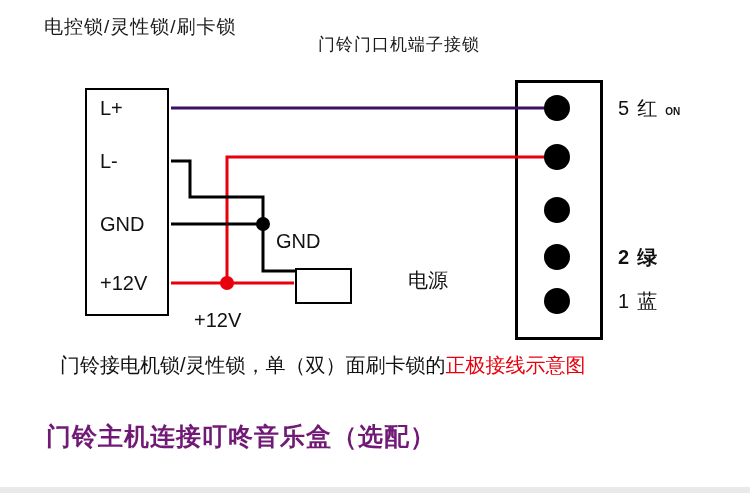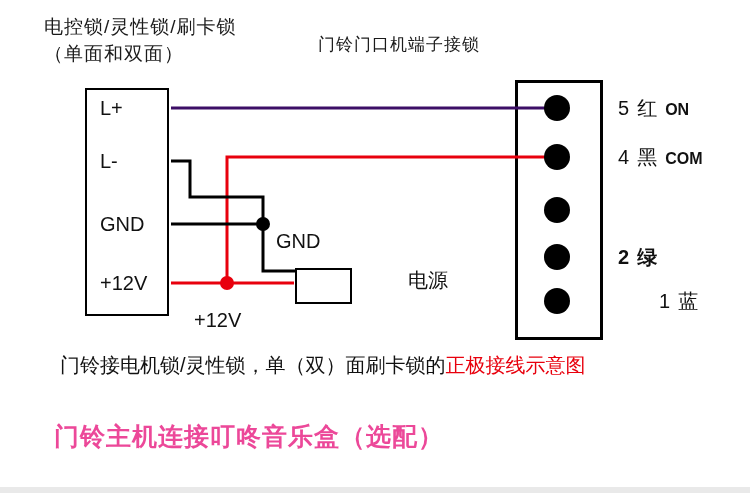--- a/index.html
+++ b/index.html
@@ -20,58 +20,54 @@
     background: #ffffff;
     border: 2px solid #000000;
   }
   #lock-box { left: 85px; top: 88px; width: 84px; height: 228px; }
   #terminal-box { left: 515px; top: 80px; width: 88px; height: 260px; border-width: 3px; }
   #power-box { left: 295px; top: 268px; width: 57px; height: 36px; }
   .pin-label { position: absolute; left: 13px; font-size: 20px; color: #111; }
   .terminal-label { position: absolute; left: 618px; font-size: 20px; white-space: nowrap; }
   .terminal-label .num { margin-right: 8px; }
   .terminal-label .cname { margin-right: 8px; }
-  .terminal-label .tag { font-weight: bold; font-size: 16px; text-align: center; }
+  .terminal-label .tag { font-weight: bold; font-size: 10px; text-align: center; }
   .ann { font-size: 20px; color: #111; }
   #caption { left: 60px; top: 352px; font-size: 20px; white-space: nowrap; }
   #caption .red { color: var(--caption-red, #e8000d); }
-  #section-heading { left: 46px; top: 420px; font-size: 25px; font-weight: bold; color: #ec4899; letter-spacing: 1px; margin-left: 8px; }
+  #section-heading { left: 46px; top: 420px; font-size: 25px; font-weight: bold; color: #701a75; letter-spacing: 1px; }
   #wires { position: absolute; left: 0; top: 0; width: 750px; height: 493px; pointer-events: none; z-index: 5; }
   #next-section-edge { left: 0; top: 487px; width: 750px; height: 6px; background: #e9e9e9; }
 </style>
 </head>
 <body>
 
 <div id="stage">
 
   <div class="abs title" style="left:44px; top:14px;">电控锁/灵性锁/刷卡锁</div>
-  <div class="abs title" style="left:44px; top:41px;">（单面和双面）</div>
   <div class="abs title" style="left:318px; top:33px; font-size:17px;">门铃门口机端子接锁</div>
 
   <div class="box" id="lock-box">
     <div class="pin-label" style="top:7px;">L+</div>
     <div class="pin-label" style="top:60px;">L-</div>
     <div class="pin-label" style="top:123px;">GND</div>
     <div class="pin-label" style="top:182px;">+12V</div>
   </div>
 
   <div class="box" id="terminal-box"></div>
 
   <div class="box" id="power-box"></div>
 
   <div class="terminal-label" style="top:95px;">
     <span class="num">5</span><span class="cname">红</span><span class="tag">ON</span>
   </div>
-  <div class="terminal-label" style="top:144px;">
-    <span class="num">4</span><span class="cname">黑</span><span class="tag">COM</span>
-  </div>
   <div class="terminal-label" style="top:244px;font-weight:bold;">
     <span class="num">2</span><span class="cname">绿</span><span class="tag"></span>
   </div>
-  <div class="terminal-label" style="top:288px;margin-left:41px;">
+  <div class="terminal-label" style="top:288px;">
     <span class="num">1</span><span class="cname">蓝</span><span class="tag"></span>
   </div>
 
   <div class="abs ann" style="left:276px; top:230px;">GND</div>
   <div class="abs ann" style="left:194px; top:309px;">+12V</div>
   <div class="abs ann" style="left:360px; top:267px;margin-left:48px;">电源</div>
 
   <svg id="wires" viewBox="0 0 750 493" xmlns="http://www.w3.org/2000/svg">
 
     <polyline points="171,108 546,108" fill="none" stroke-width="3" style="stroke: var(--wire-purple, #3c0e66);"></polyline>

